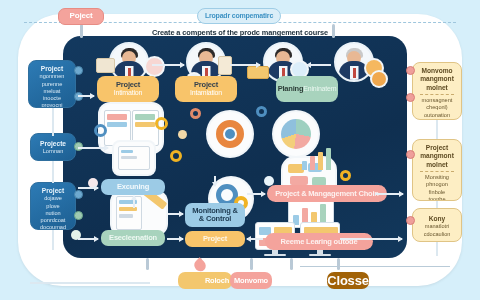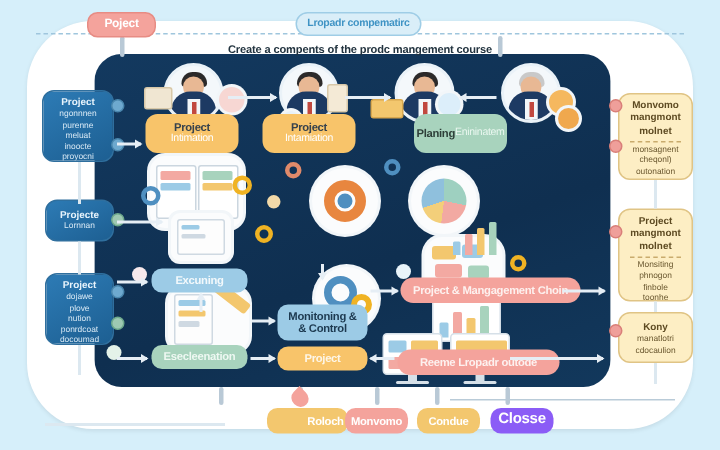--- a/index.html
+++ b/index.html
@@ -442,21 +442,21 @@
 
   <div class="pill" style="left:185px;top:231px;width:60px;height:16px;background:#f8c46a;font-size:7.5px;color:#fdf6e8;">
     <span>Project</span>
   </div>
 
   <div class="pill" style="left:267px;top:185px;width:120px;height:17px;background:#f4a39c;font-size:7.5px;color:#fdf1ef;border-radius:9px;">
     <span>Project &amp; Mangagement Choin</span>
   </div>
 
   <div class="pill" style="left:265px;top:233px;width:108px;height:17px;background:#f4a39c;font-size:7.5px;color:#fdf1ef;border-radius:9px;">
-    <span>Reeme Lropadr outode</span>
+    <span>Reeme Learing outode</span>
   </div>
 
   <div class="arrow" style="left:78px;top:187px;width:20px;"></div>
   <div class="arrow" style="left:78px;top:238px;width:20px;"></div>
   <div class="arrow" style="left:167px;top:238px;width:16px;"></div>
   <div class="arrow" style="left:168px;top:213px;width:15px;"></div>
   <div class="arrow" style="left:247px;top:193px;width:18px;"></div>
   <div class="arrow rev" style="left:247px;top:238px;width:16px;"></div>
   <div class="arrow" style="left:375px;top:193px;width:28px;"></div>
   <div class="arrow" style="left:340px;top:238px;width:62px;"></div>
@@ -472,22 +472,19 @@
   <div class="stem" style="left:337px;top:258px;height:12px;"></div>
 
   <div class="line h lt" style="left:30px;top:282px;width:120px;"></div>
 
   <div class="pill" style="left:178px;top:272px;width:54px;height:17px;background:#f3c76e;font-size:7.5px;color:#fff;padding-left:24px;">
     <span>Roloch</span>
   </div>
   <div class="pill" style="left:230px;top:272px;width:42px;height:17px;background:#f4a39c;font-size:7.5px;color:#fff;">
     <span>Monvomo</span>
   </div>
-  <div class="pill" style="left:278px;top:272px;width:42px;height:17px;background:#f3c76e;font-size:7.5px;color:#fff;">
-    <span>Condue</span>
-  </div>
-  <div class="pill" style="left:327px;top:272px;width:42px;height:17px;background:#8b5cf6;font-size:10px;color:#fff;">
+  <div class="pill" style="left:327px;top:272px;width:42px;height:17px;background:#a16207;font-size:13px;color:#fff;">
     <span>Closse</span>
   </div>
 
   <div class="dot" style="left:194px;top:260px;width:12px;height:11px;background:#f4a39c;border-radius:0 50% 50% 50%;transform:rotate(45deg);"></div>
 
 </div>
 
 </body></html>

